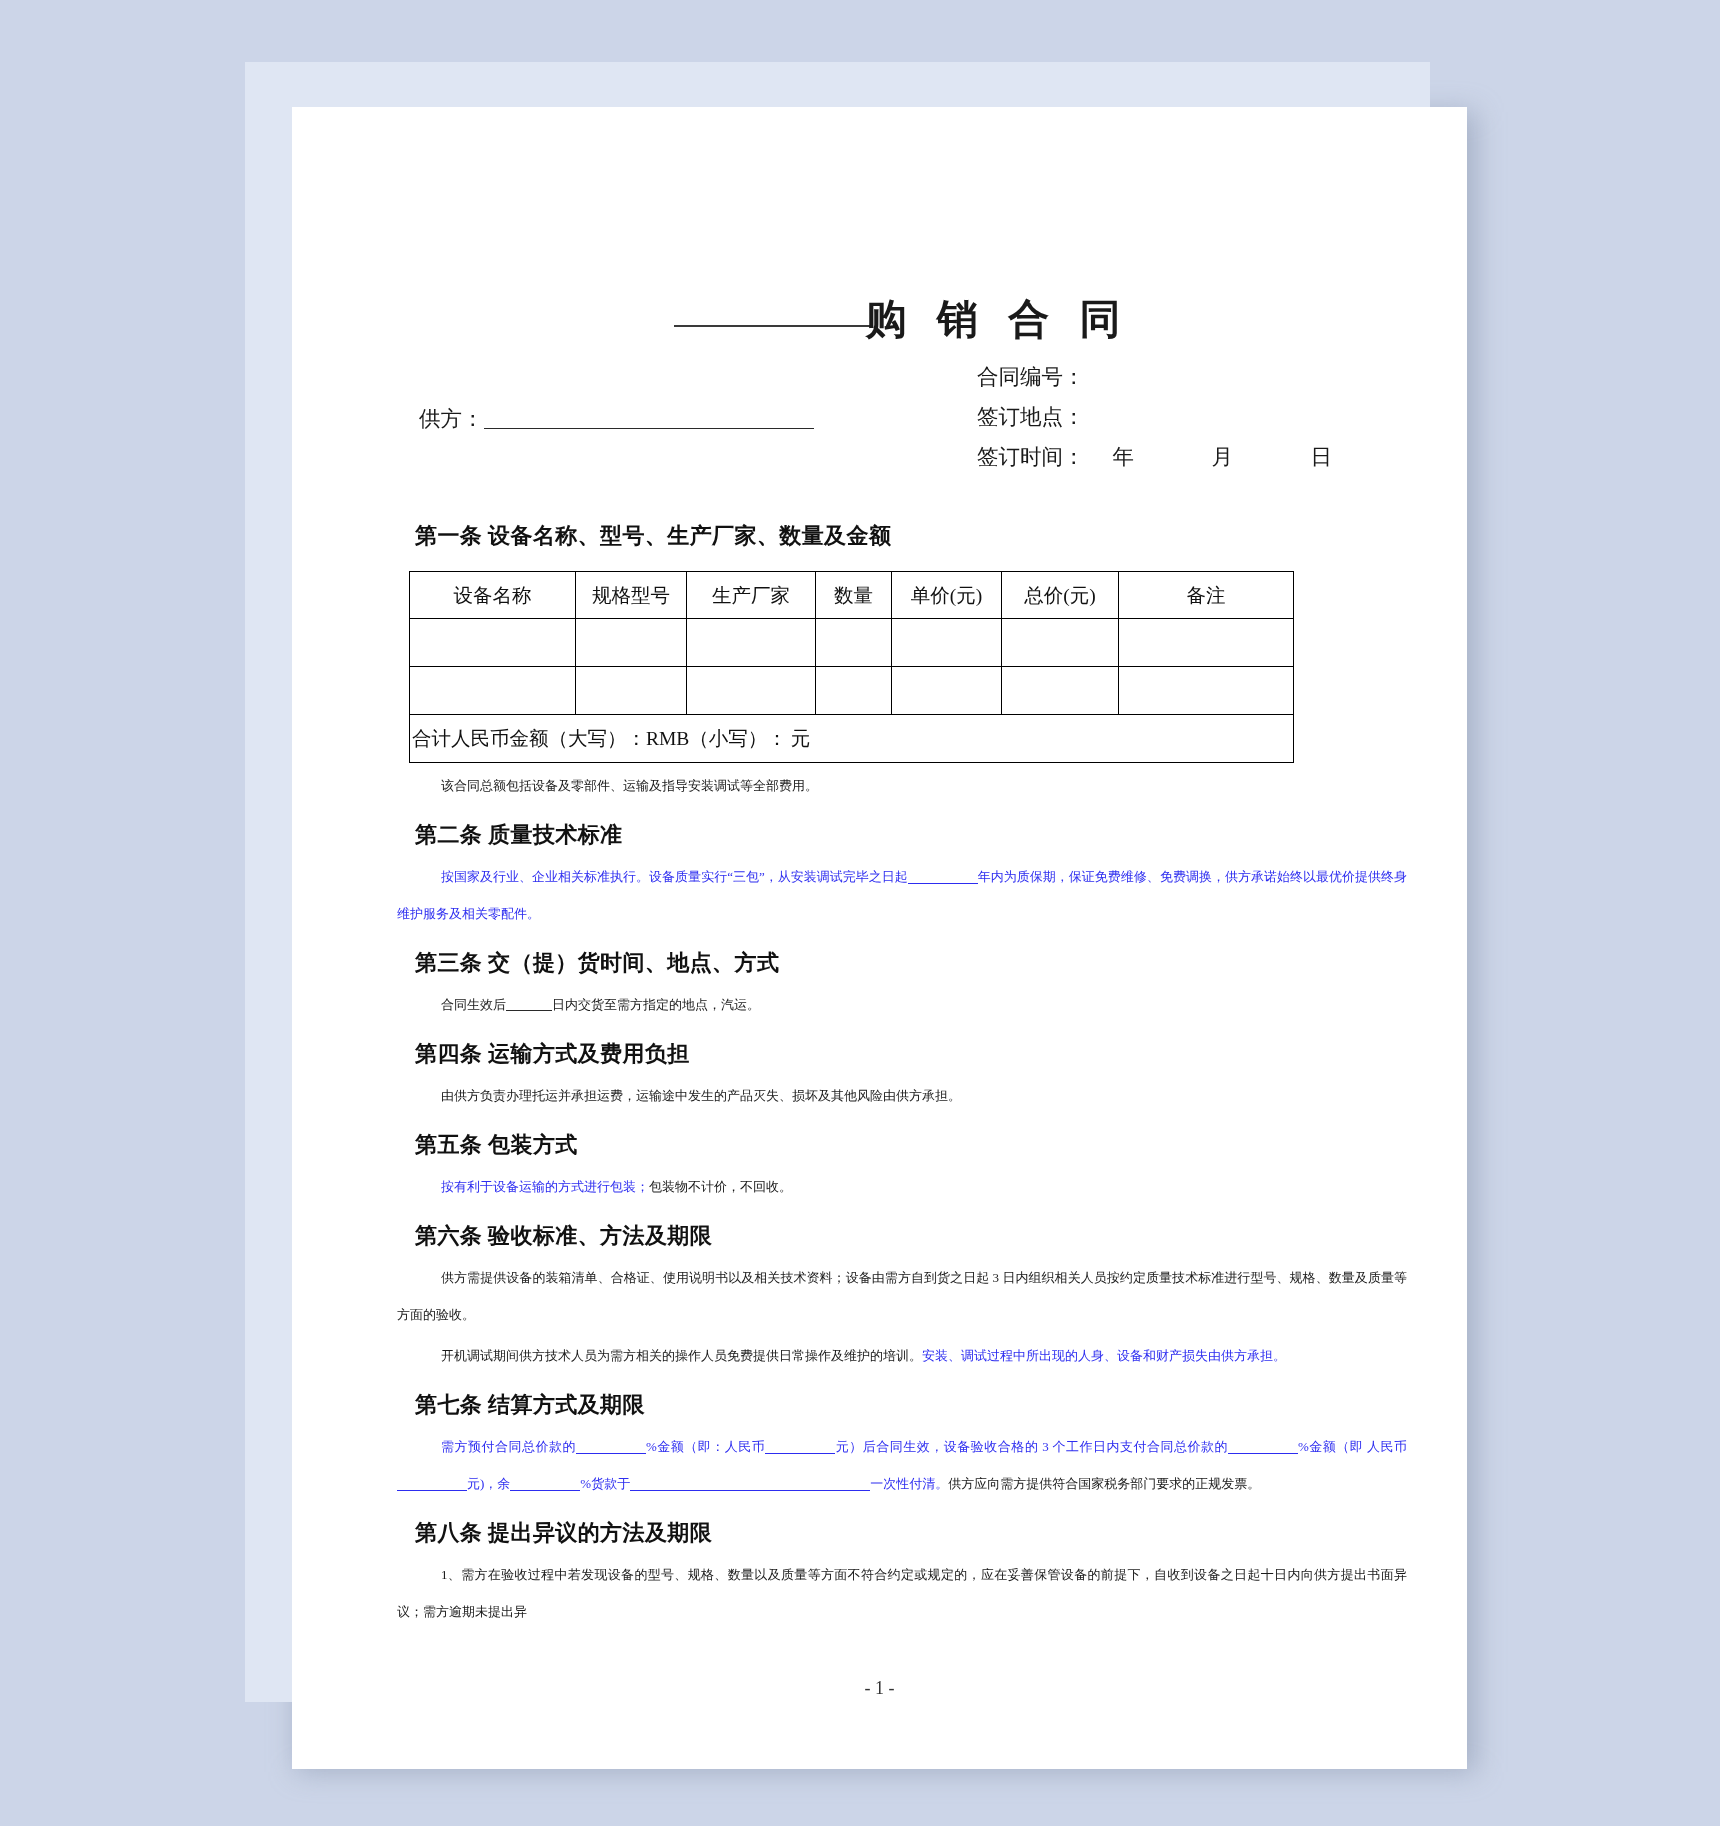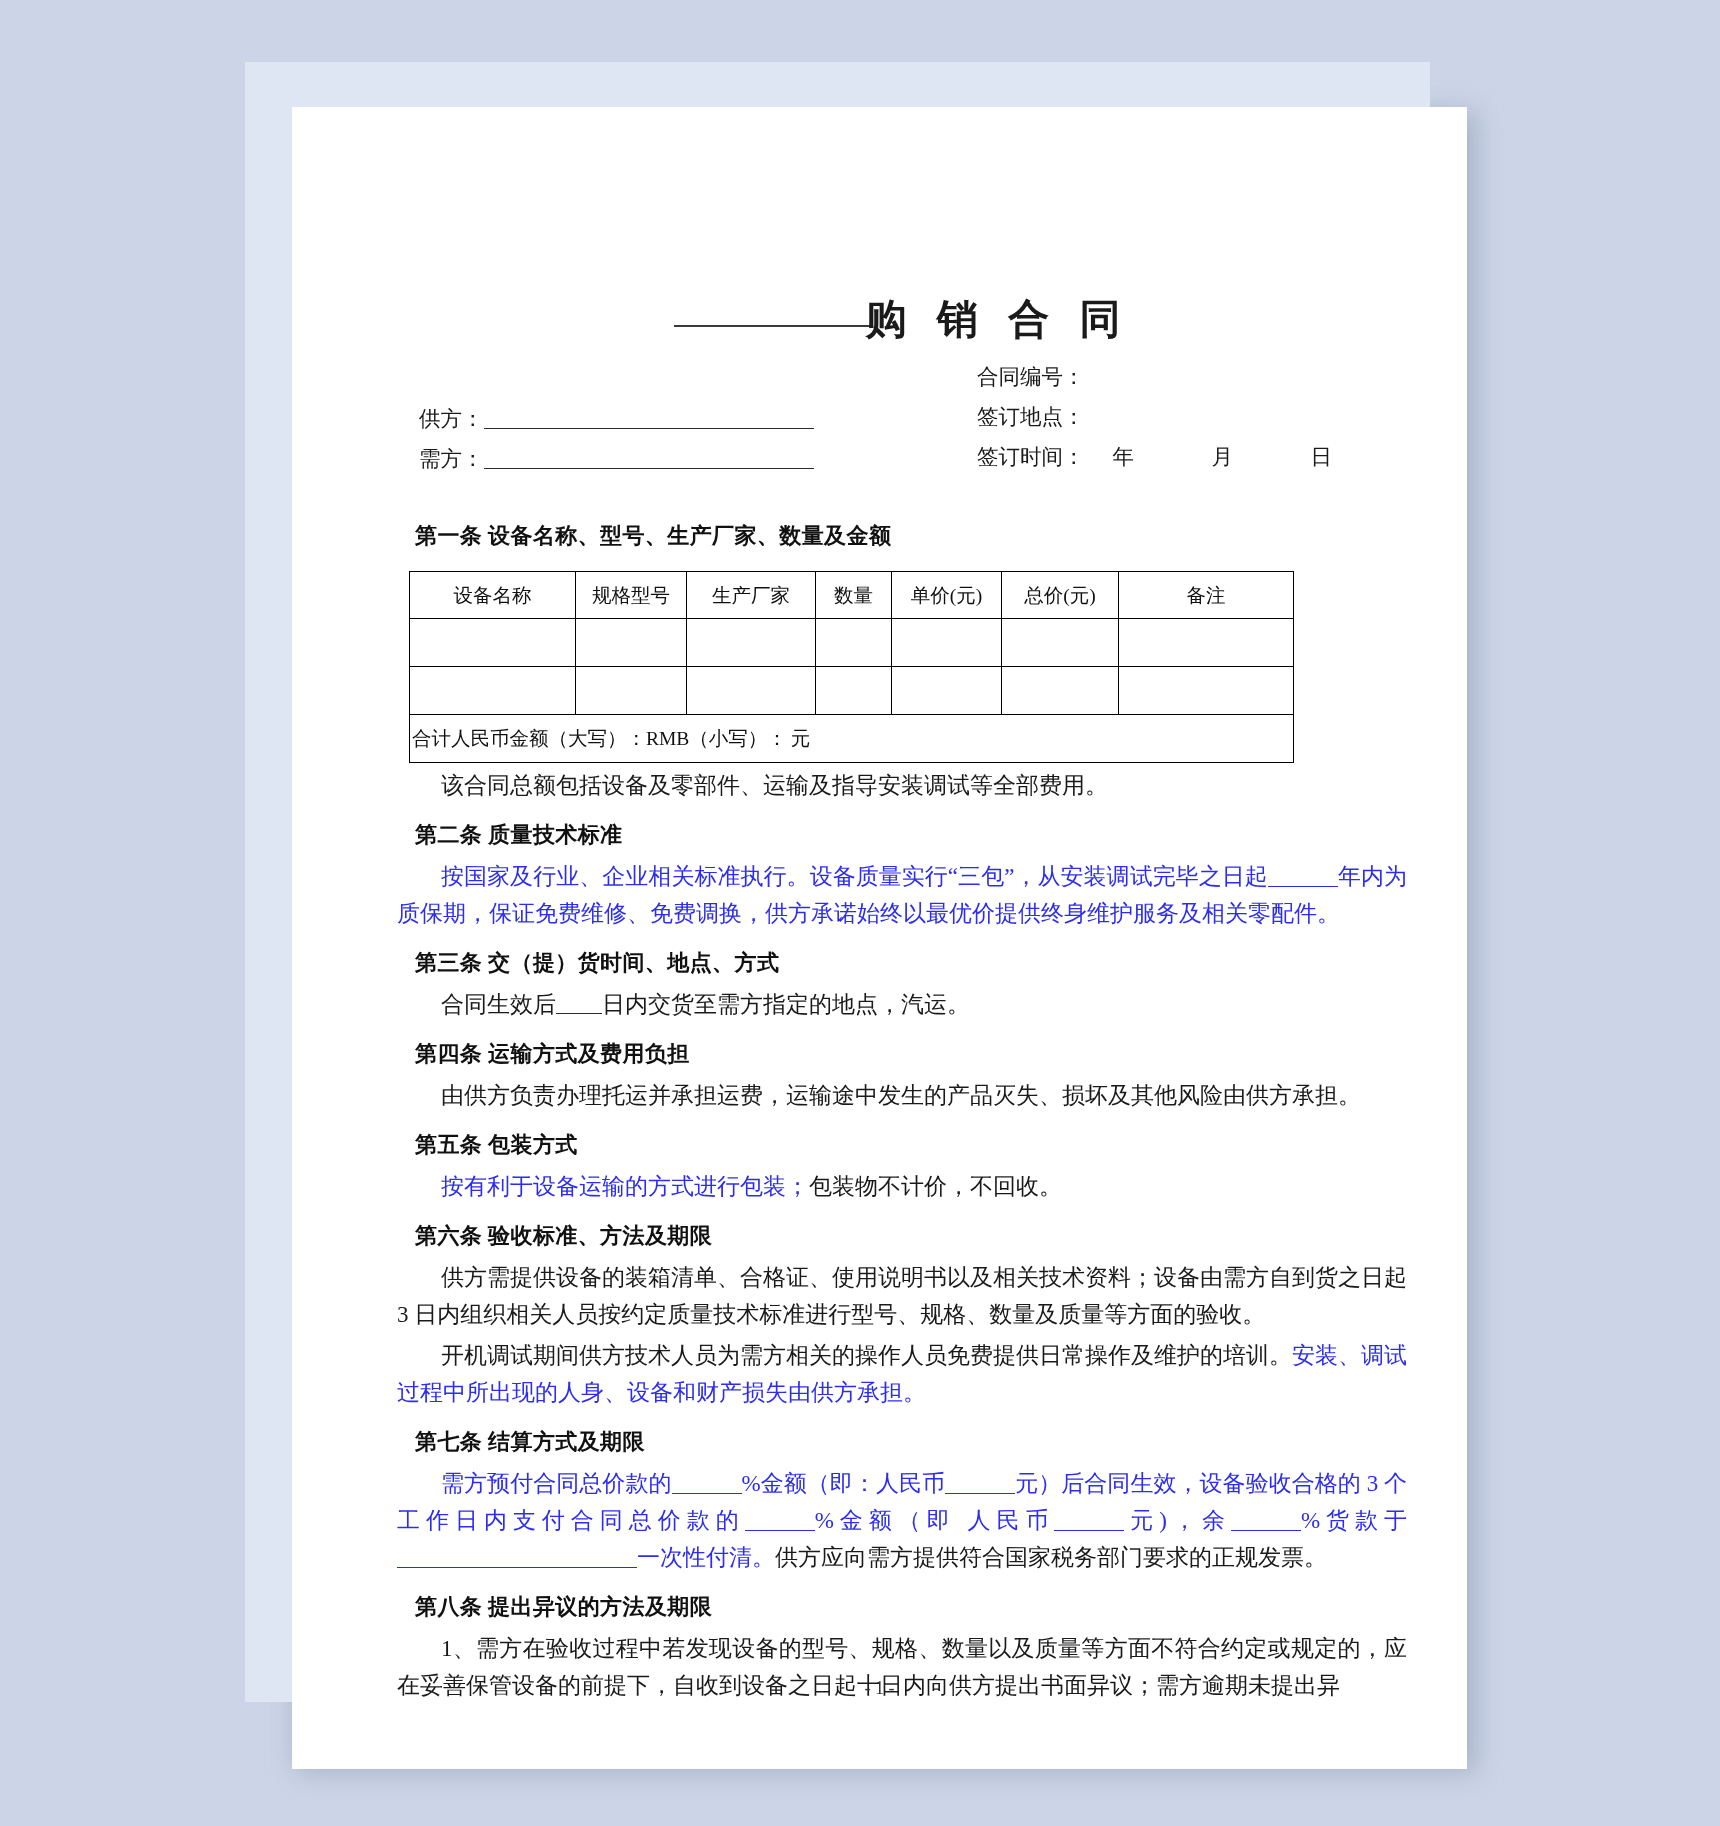--- a/index.html
+++ b/index.html
@@ -112,21 +112,21 @@
     font-size: 22px;
     font-weight: bold;
     color: #111;
     margin: 16px 0 8px 18px;
     letter-spacing: 0.4px;
     white-space: nowrap;
   }
 
   
   .para {
-    font-size: 23px;
+    font-size: 13px;
     color: #1a1a1a;
     line-height: 37px;
     text-indent: 44px;
     margin: 2px 0 4px 0;
     text-align: justify;
   }
   .blue { color: #2d2df0; }
   .blue-u {
     color: #2d2df0;
     border-bottom: 1.4px solid #2d2df0;
@@ -197,23 +197,20 @@
   <div class="page-inner">
 
     <div class="doc-title">
       <span class="title-blank"></span><span>购 销 合 同</span>
     </div>
 
     <div class="meta-block">
       <div class="meta-left">
         <div class="meta-row">
           <span>供方：</span><span class="fill-line w-party"></span>
-        </div>
-        <div class="meta-row">
-          <span>需方：</span><span class="fill-line w-party"></span>
         </div>
       </div>
       <div class="meta-right">
         <div class="meta-row">
           <span>合同编号：</span>
         </div>
         <div class="meta-row">
           <span>签订地点：</span>
         </div>
         <div class="meta-row">

